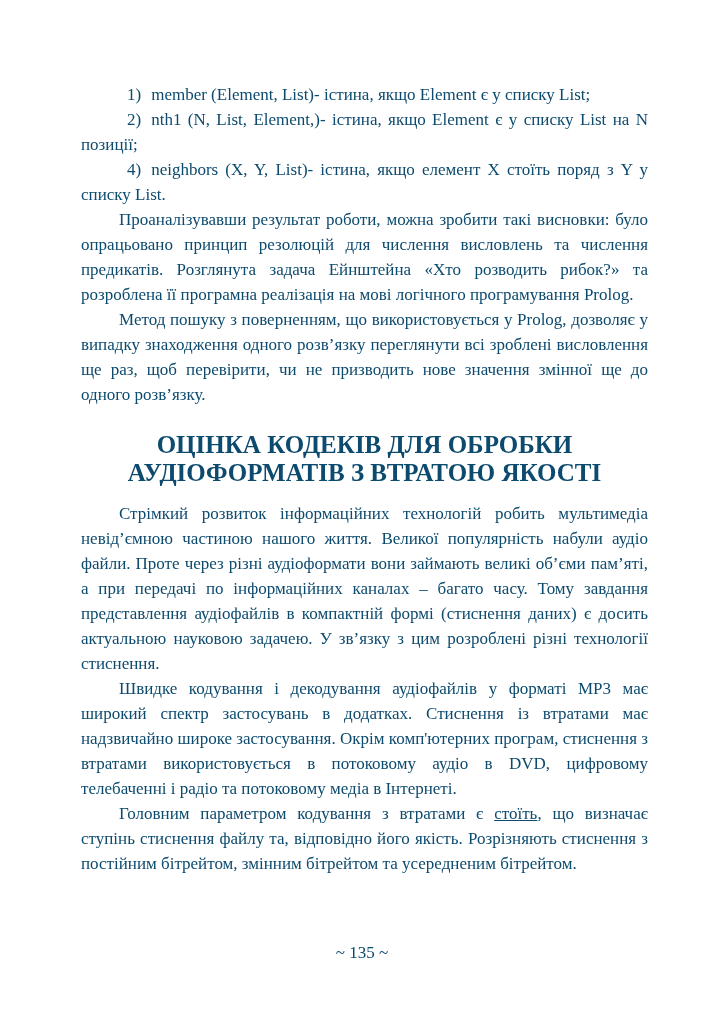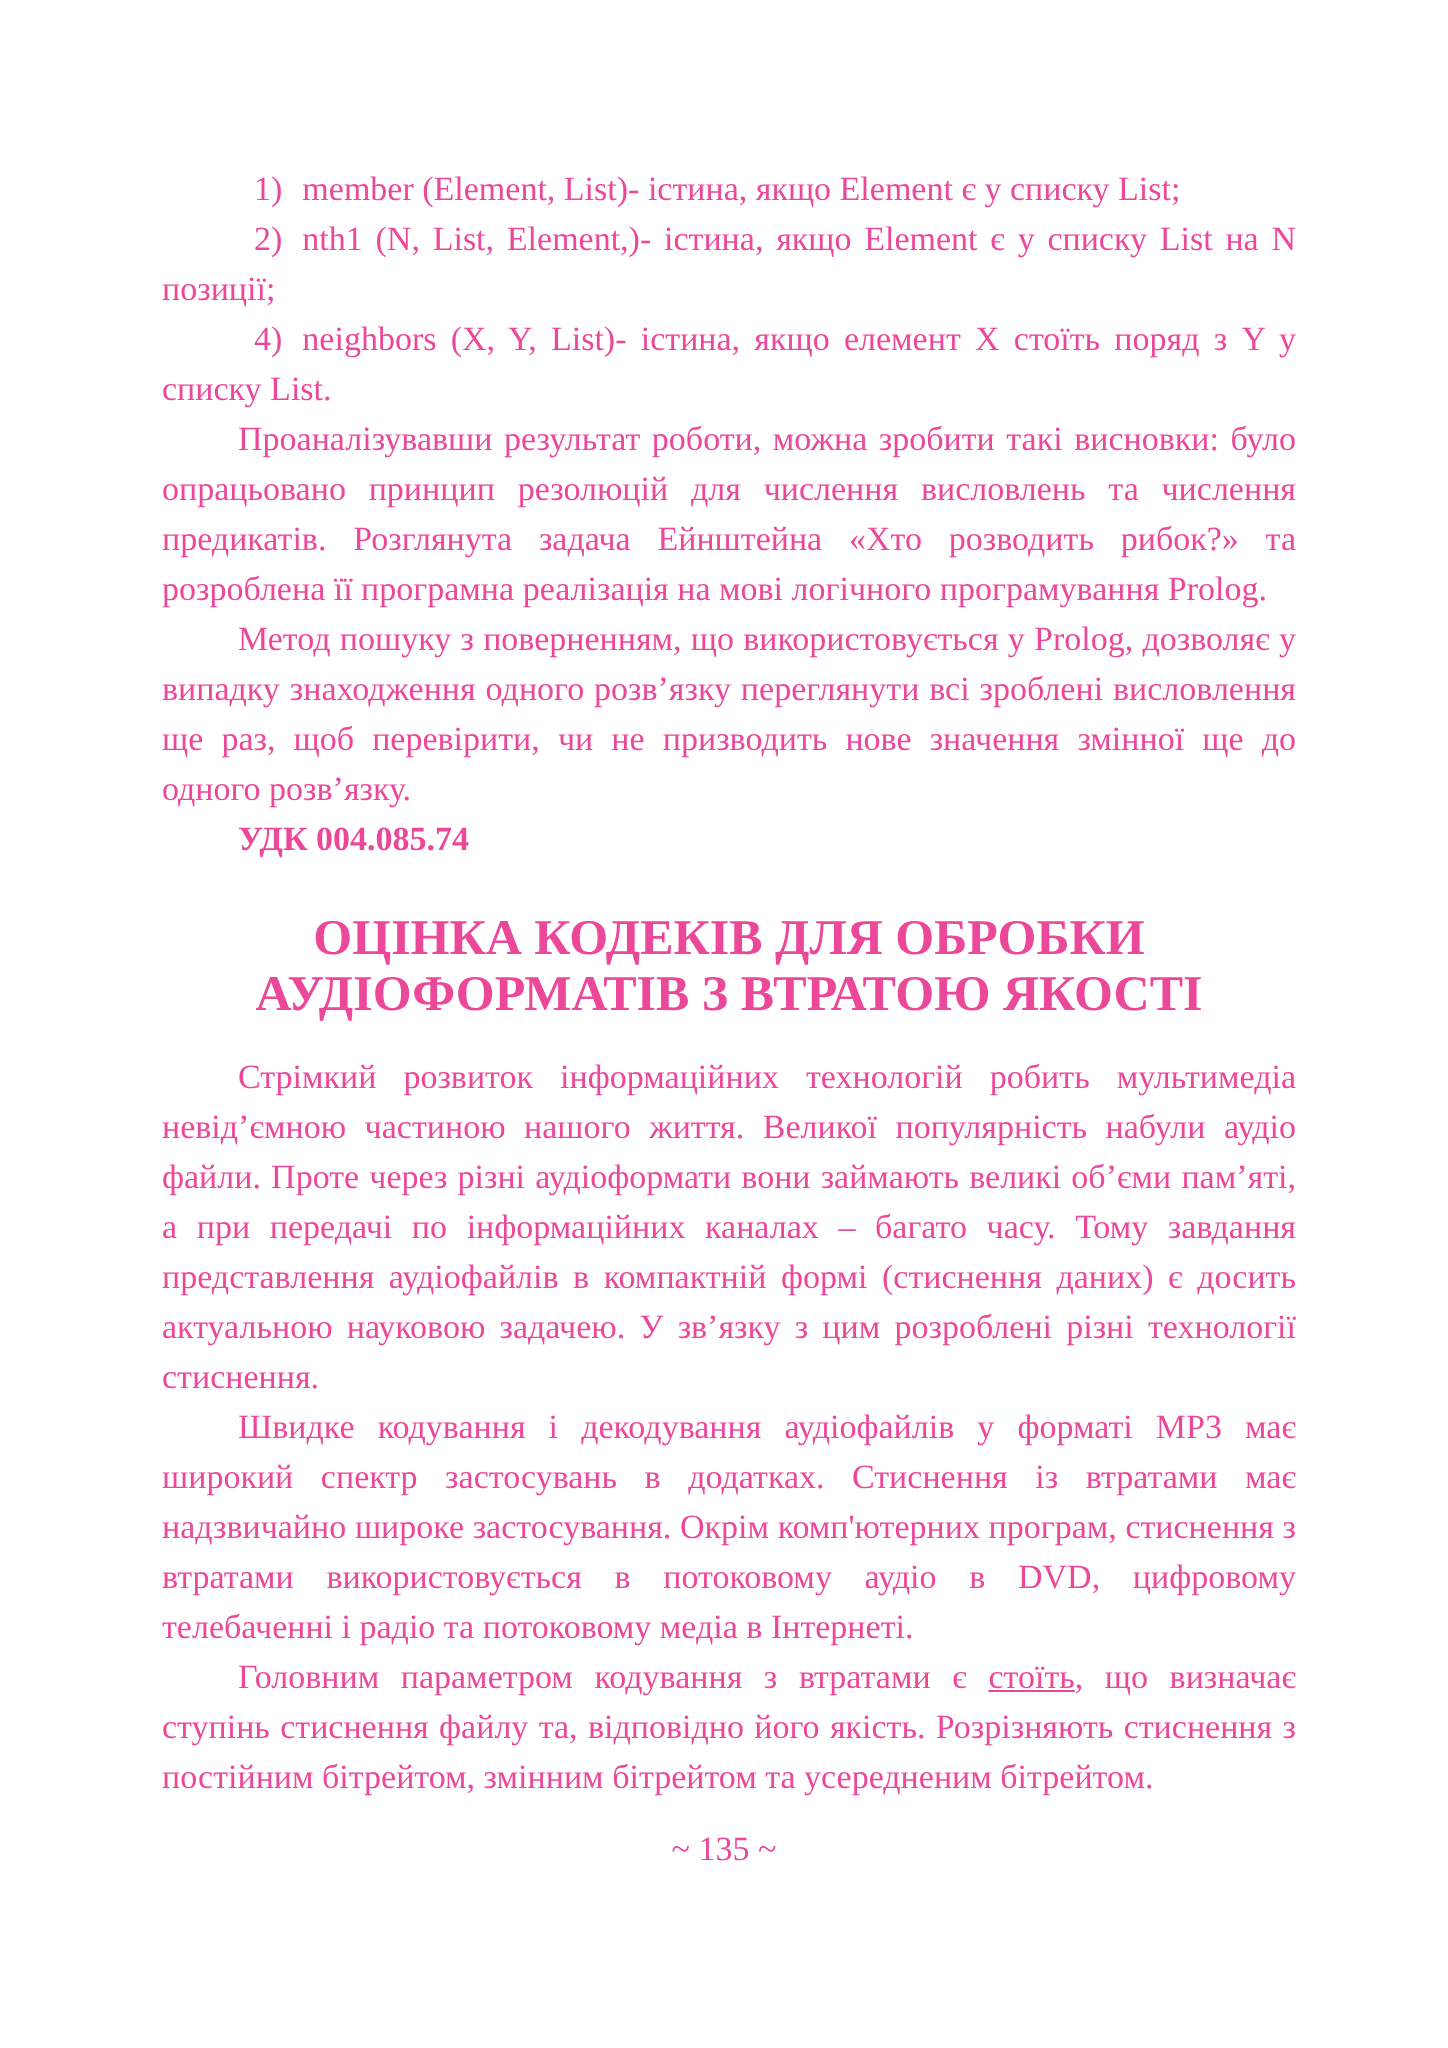--- a/index.html
+++ b/index.html
@@ -3,21 +3,21 @@
 <meta charset="utf-8">
 <style>
   html, body { margin: 0; padding: 0; background: #ffffff; }
   .page {
     position: relative;
     width: 724px;
     height: 1024px;
     background: #ffffff;
     overflow: hidden;
     font-family: "Liberation Serif", serif;
-    color: #ec4899;
+    color: #0c4a6e;
   }
   .content {
     position: absolute;
     left: 81px;
     top: 82px;
     width: 567px;
   }
   p.body {
     margin: 0;
     font-size: 17px;
@@ -46,41 +46,40 @@
     margin: 24px 0 14px 0;
     font-size: 25px;
     line-height: 28px;
     font-weight: bold;
     text-align: center;
   }
   .u { text-decoration: underline; }
   .pagenum {
     position: absolute;
     left: 0;
-    top: 912px;
+    top: 940px;
     width: 724px;
     text-align: center;
     font-size: 17px;
     line-height: 25px;
   }
 </style>
 </head>
 <body>
 
 <div class="page">
   <div class="content">
 
     <p class="body listitem"><span class="num">1)</span><span>member (Element, List)- істина, якщо Element є у списку List;</span></p>
     <p class="body listitem"><span class="num">2)</span><span>nth1 (N, List, Element,)- істина, якщо Element є у списку List на N позиції;</span></p>
     <p class="body listitem"><span class="num">4)</span><span>neighbors (X, Y, List)- істина, якщо елемент X стоїть поряд з Y  у списку List.</span></p>
 
     <p class="body">Проаналізувавши результат роботи, можна зробити такі висновки: було опрацьовано принцип резолюцій для числення висловлень та числення предикатів.  Розглянута задача Ейнштейна «Хто розводить рибок?» та розроблена її програмна реалізація на мові логічного програмування Prolog.</p>
     <p class="body">Метод пошуку з поверненням, що використовується у Prolog, дозволяє у випадку знаходження одного розв’язку переглянути всі зроблені висловлення ще раз, щоб перевірити, чи не призводить нове значення змінної ще до одного розв’язку.</p>
 
-    <p class="body udk">УДК 004.085.74</p>
 
 
     <h1 class="title">ОЦІНКА КОДЕКІВ ДЛЯ ОБРОБКИ АУДІОФОРМАТІВ З ВТРАТОЮ ЯКОСТІ</h1>
 
     <p class="body">Стрімкий розвиток інформаційних технологій робить мультимедіа невід’ємною частиною нашого життя. Великої популярність набули аудіо файли. Проте через різні аудіоформати  вони займають великі об’єми пам’яті, а при передачі по інформаційних каналах – багато часу. Тому завдання представлення аудіофайлів в компактній формі (стиснення даних) є досить актуальною науковою задачею. У зв’язку з цим розроблені різні технології стиснення.</p>
     <p class="body">Швидке кодування і декодування аудіофайлів у форматі MP3 має широкий спектр застосувань в додатках. Стиснення із втратами має надзвичайно широке застосування. Окрім комп'ютерних програм, стиснення з втратами використовується в потоковому аудіо в DVD, цифровому телебаченні і радіо та потоковому медіа в Інтернеті.</p>
 
     <p class="body"><span>Головним параметром кодування з втратами є </span><span class="u">стоїть</span><span>, що визначає ступінь стиснення файлу та, відповідно його якість. Розрізняють стиснення з постійним бітрейтом, змінним бітрейтом та усередненим бітрейтом.</span></p>
 
   </div>

